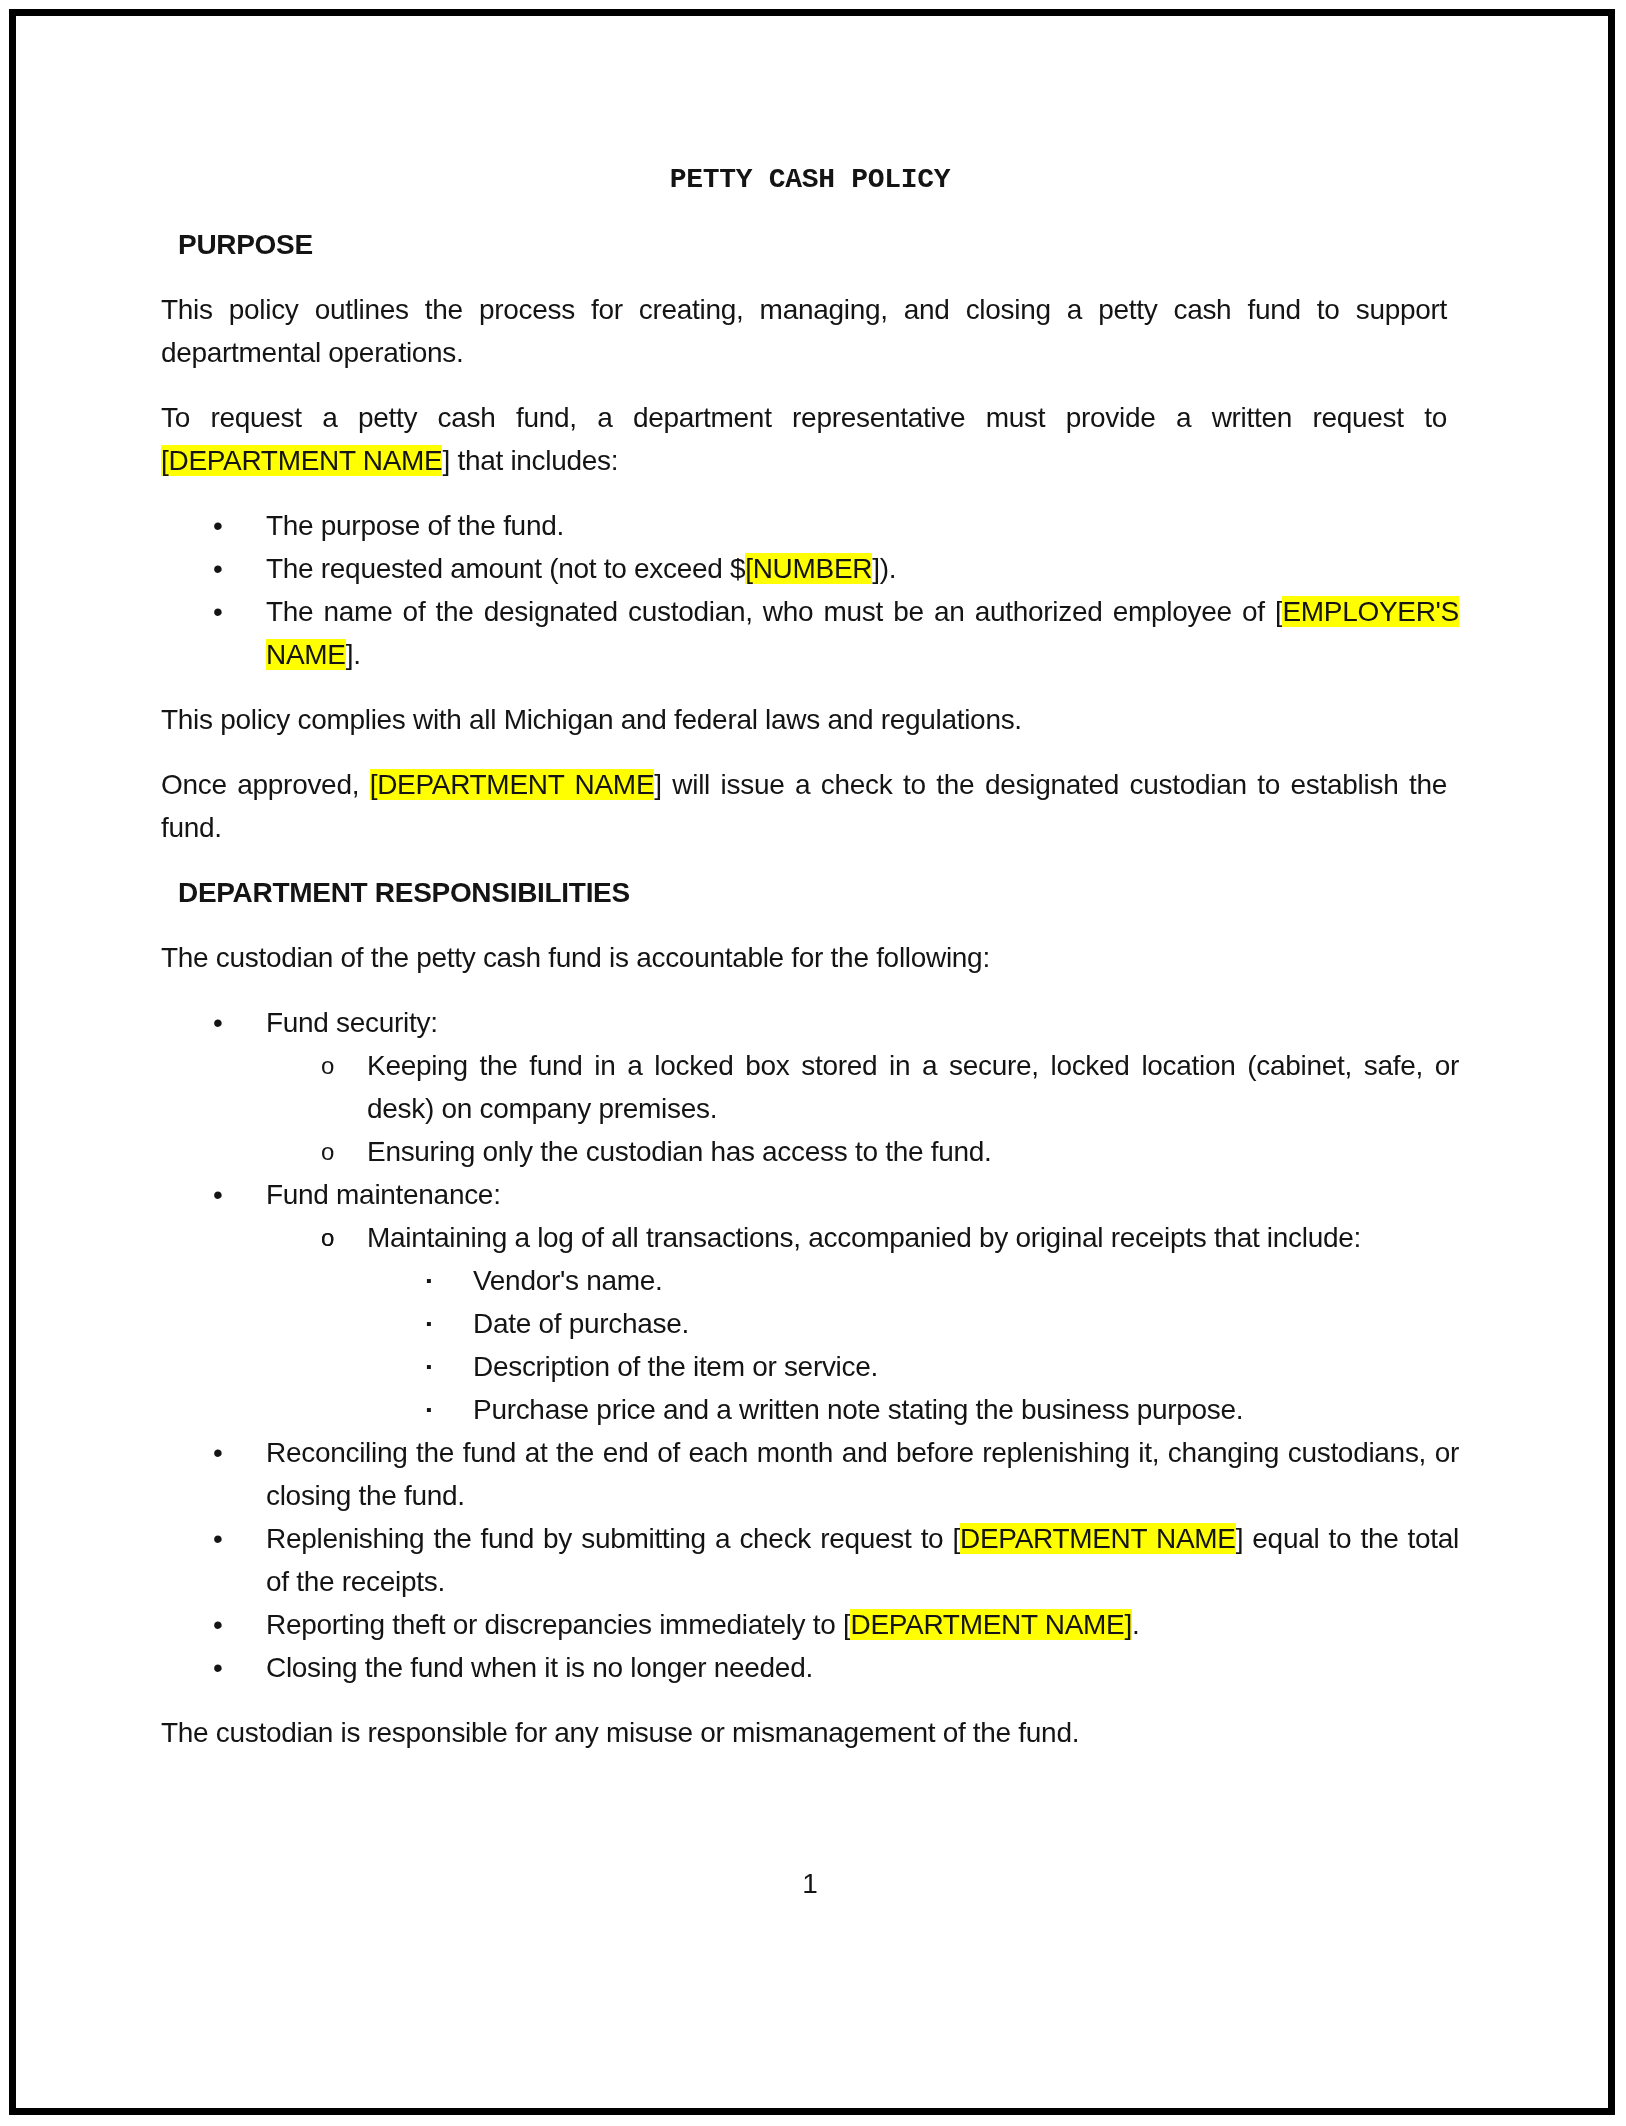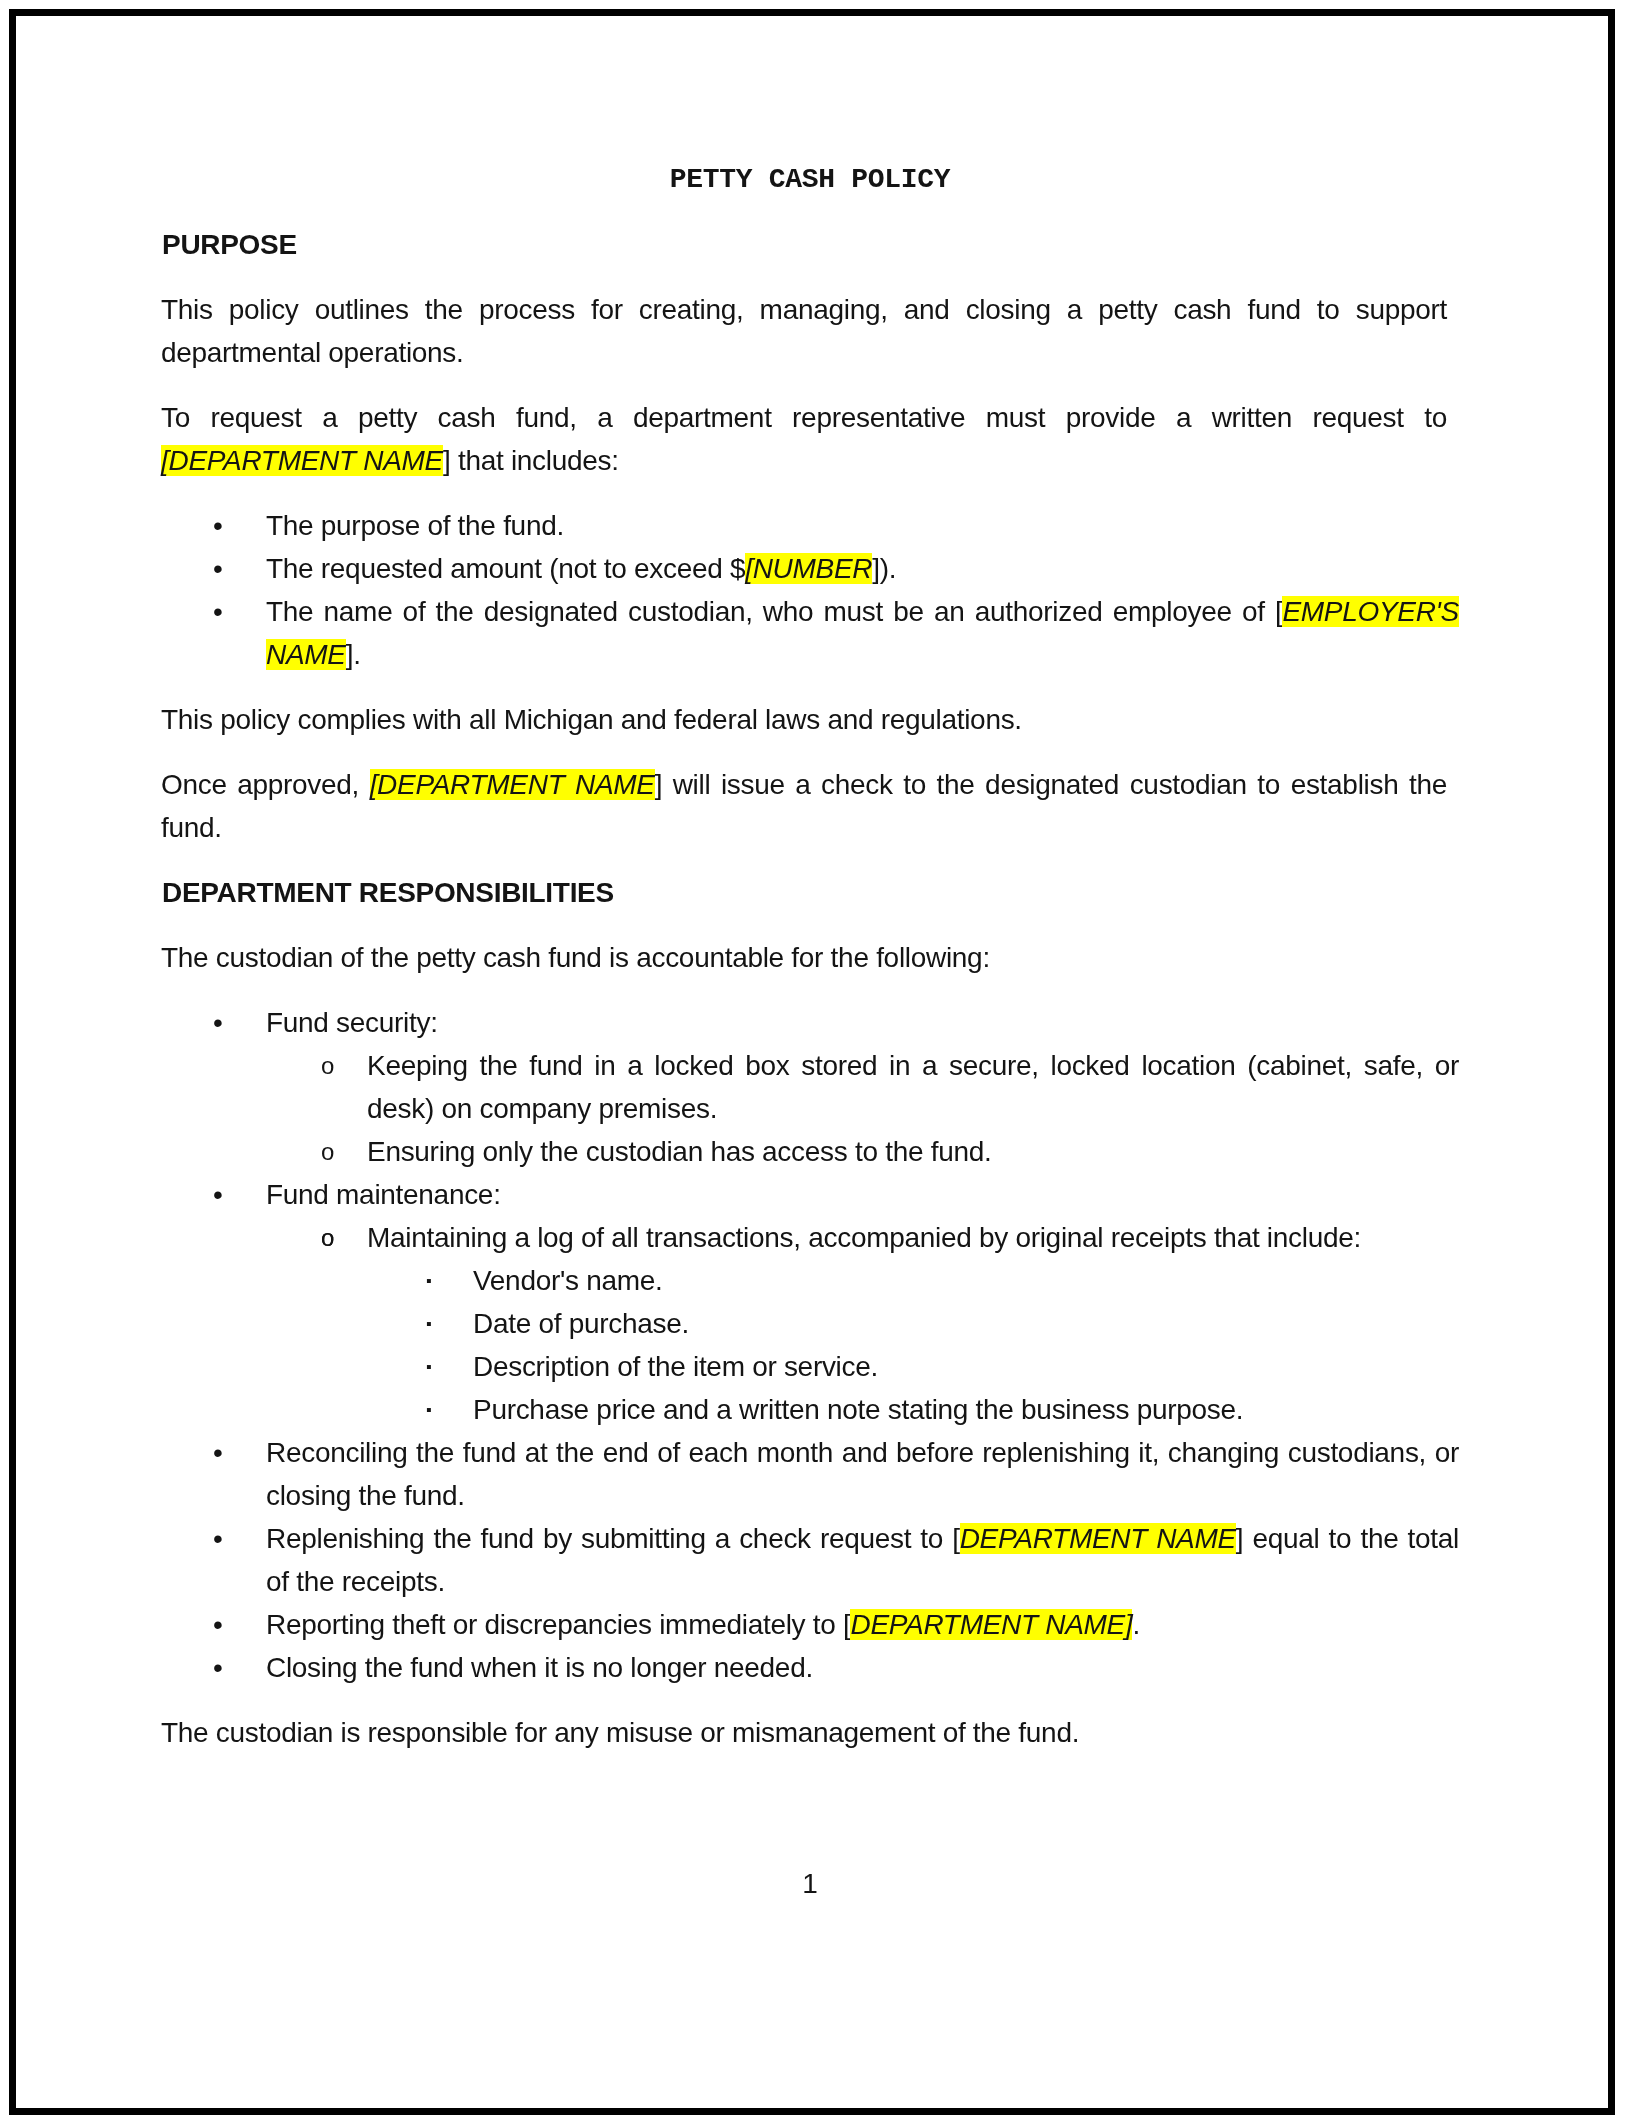--- a/index.html
+++ b/index.html
@@ -6,32 +6,32 @@
     --hl:#ffff00;
     --ink:#141414;
     --frame:#000000;
   }
   html,body{margin:0;padding:0;background:#ffffff;}
   body{width:1626px;height:2126px;font-family:"Liberation Sans","DejaVu Sans",sans-serif;color:var(--ink);}
   .canvas{position:relative;width:1626px;height:2126px;background:#ffffff;overflow:hidden;}
   .frame{position:absolute;top:9px;left:9px;right:11px;bottom:11px;border:7px solid var(--frame);pointer-events:none;}
   .content{position:absolute;left:161px;top:158px;width:1298px;font-size:28px;line-height:43px;letter-spacing:-0.3px;}
   .title{text-align:center;font-weight:bold;margin:0 0 22px 0;font-family:Liberation Mono, monospace;}
-  .h{font-weight:bold;margin:0 0 22px 1px;}
+  .h{font-weight:bold;margin:0 0 22px 17px;}
   .p{margin:0 12px 22px 0;text-align:justify;}
   .list{margin:0 0 22px 0;}
   .li{position:relative;text-align:justify;}
   .li .marker{position:absolute;top:0;}
   .li.l1{padding-left:105px;}
   .li.l1 .marker{left:52px;}
   .li.l2{padding-left:206px;}
   .li.l2 .marker{left:160px;font-size:24px;}
   .li.l3{padding-left:312px;}
   .li.l3 .marker{left:265px;font-size:16px;}
-  .hl{background:var(--hl);font-style:italic;}
+  .hl{background:var(--hl);}
   .footer{margin-top:108px;text-align:center;}
 </style>
 </head>
 <body>
 
 <div class="canvas">
   <div class="frame"></div>
   <div class="content">
 
     <div class="title">PETTY CASH POLICY</div>

